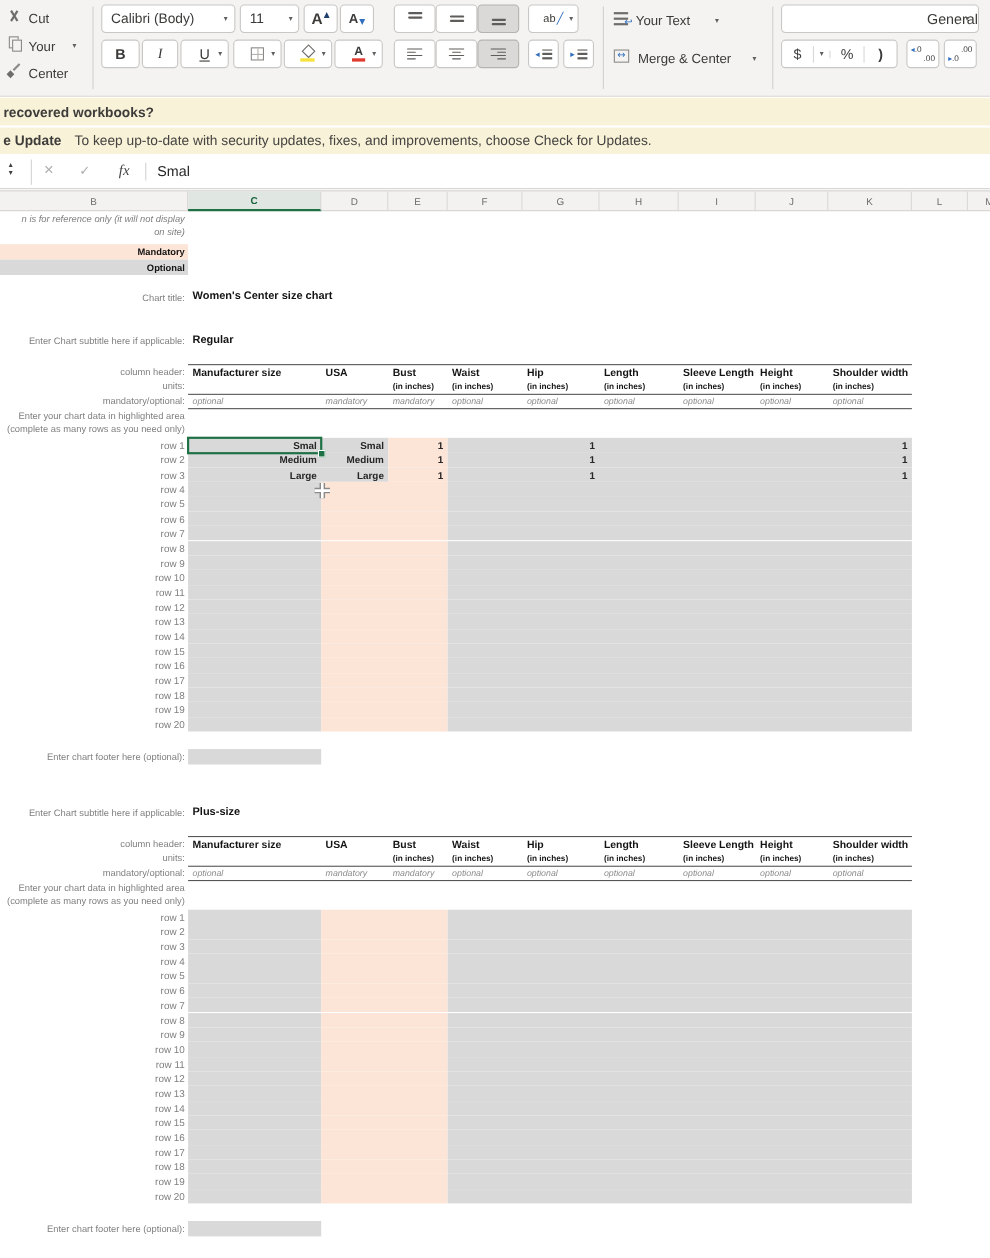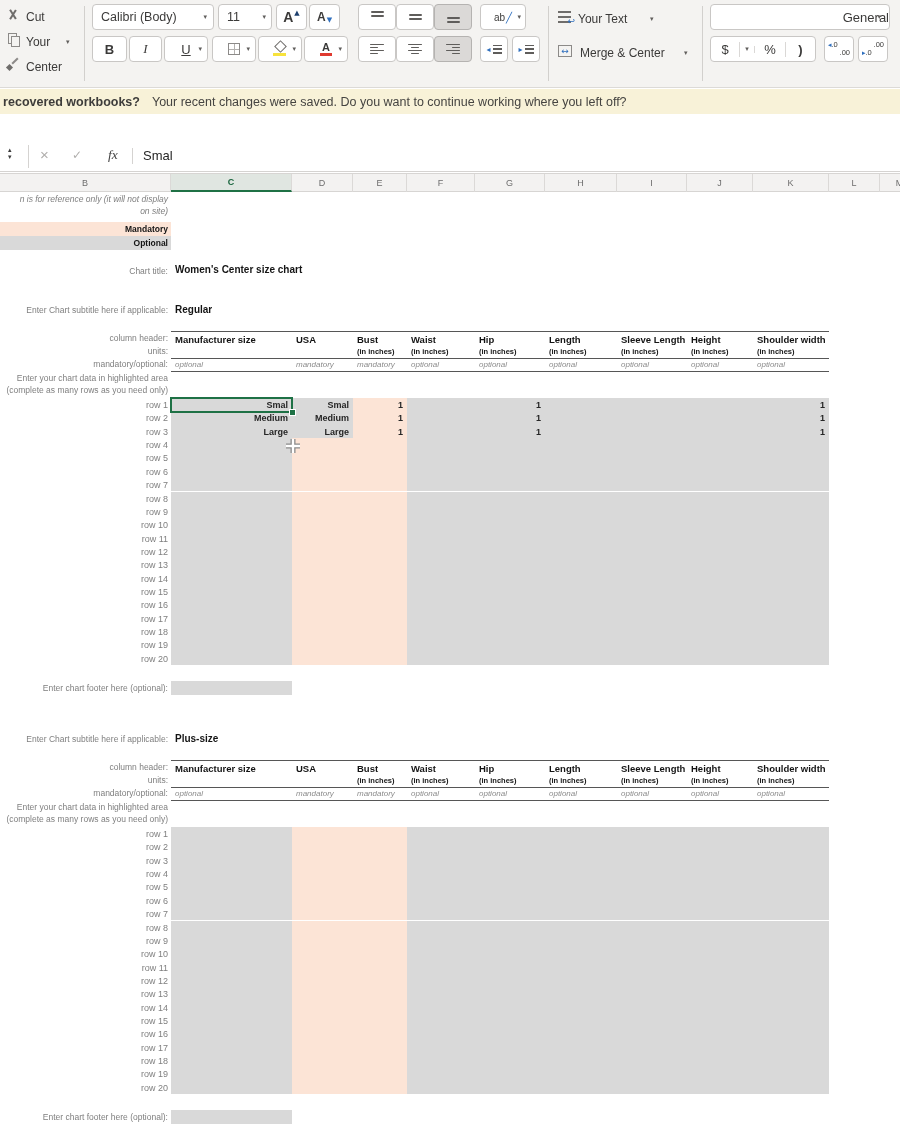--- a/index.html
+++ b/index.html
@@ -242,21 +242,24 @@
     <div class="rbtn" style="left:858px;top:36px;width:30px;height:26px;">
       <span class="decrow">
         <span style="text-align:right;">.00</span>
         <span style="text-align:left;"><span class="arw blue" style="font-size:7px;">▸</span><span>.0</span></span>
       </span>
     </div>
   </div>
 
   <div class="notif" style="top:89px;height:25px;">
     <b style="margin-left:-8px;">n recovered workbooks?</b>
-    <span style="margin-left:12px;">Your recent changes were saved. Do you want to continue working where you left off?</span>
+  </div>
+  <div class="notif" style="top:116px;height:24px;">
+    <b style="margin-left:3px;">e Update</b>
+    <span style="margin-left:12px;">To keep up-to-date with security updates, fixes, and improvements, choose Check for Updates.</span>
   </div>
 
   <div class="fbar">
     <span class="abs" style="left:8px;top:6px;display:flex;flex-direction:column;align-items:center;line-height:7px;font-size:7px;color:#3c3c3c;font-family:'DejaVu Sans',sans-serif;">
         <span>▴</span>
         <span>▾</span>
       </span>
     <span class="abs" style="left:28px;top:4px;width:1px;height:23px;background:#d5d3d1;"></span>
     <span class="abs" style="left:40px;top:5px;font-size:15px;color:#b0aeac;">×</span>
     <span class="abs" style="left:72px;top:7px;font-size:12px;color:#b0aeac;font-family:'DejaVu Sans',sans-serif;">✓</span>

